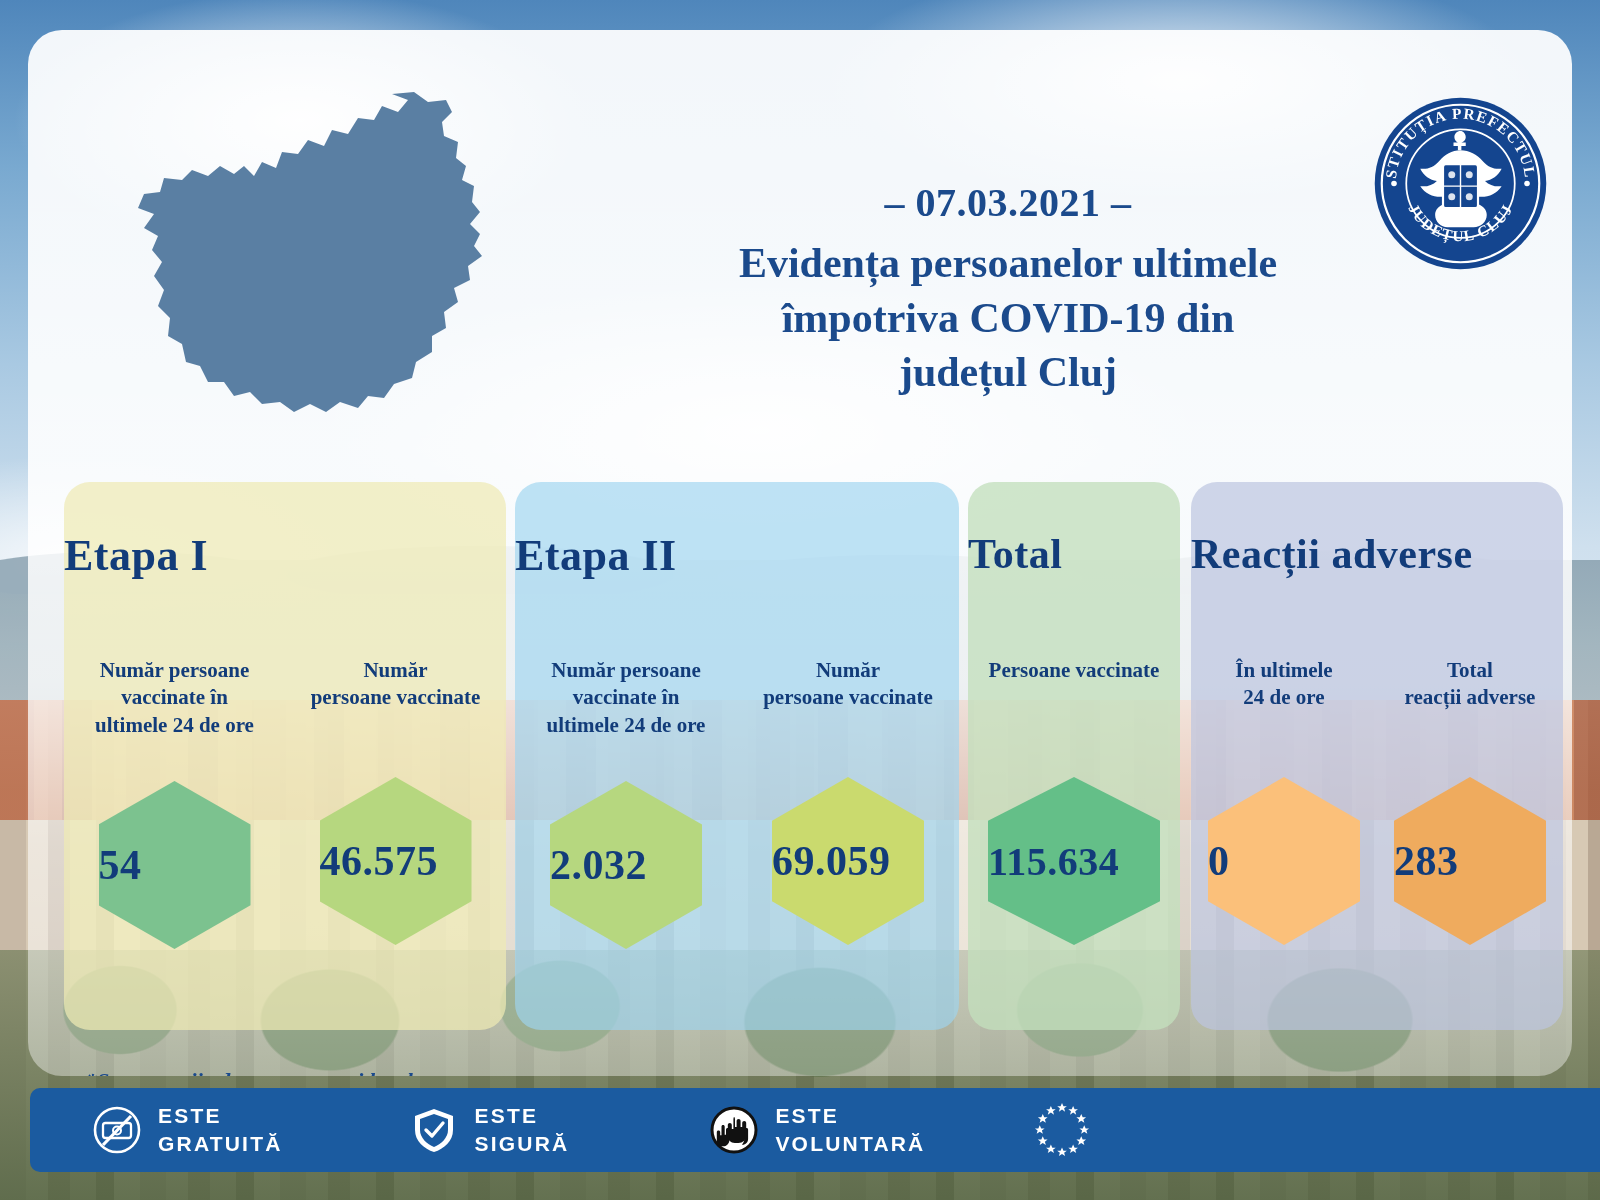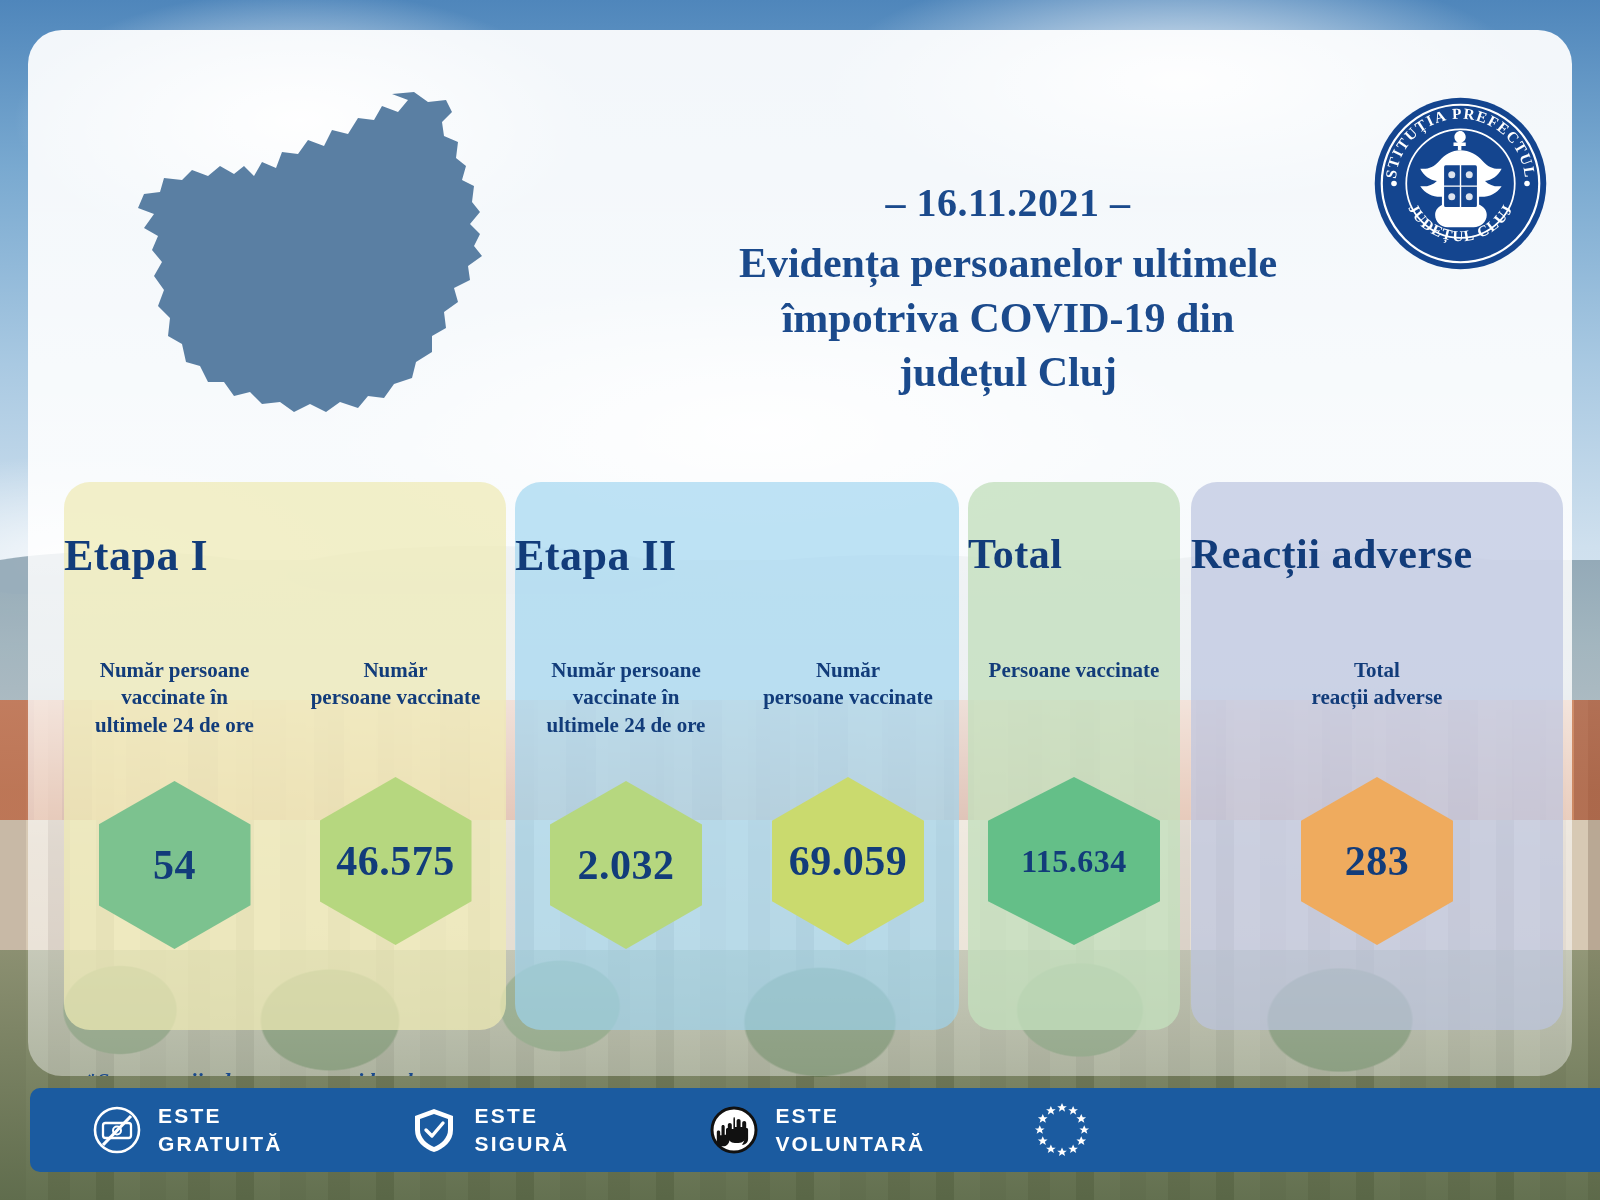--- a/index.html
+++ b/index.html
@@ -99,21 +99,21 @@
     color:#123c7a;font-weight:bold;font-size:44px;letter-spacing:.5px;
   }
   .metrics{position:absolute;left:0;right:0;top:175px;display:flex;}
   .metric{flex:1;text-align:center;position:relative;}
   .metric-label{
     color:#123c7a;font-weight:bold;font-size:21px;line-height:1.3;
     padding:0 8px;min-height:78px;
   }
   .hexwrap{margin-top:42px;display:flex;justify-content:center;}
   .hex{
-    width:152px;height:168px;display:flex;align-items:center;justify-content:center;
+    width:152px;height:168px;display:flex;align-items:center;
     clip-path:polygon(50% 0%,100% 26%,100% 74%,50% 100%,0% 74%,0% 26%);
   }
   .hex span{color:#123c7a;font-weight:bold;font-size:42px;letter-spacing:.5px;}
 
   
   #card-etapa1{left:36px;width:442px;height:548px;}
   #card-etapa2{left:487px;width:444px;height:548px;}
   #card-total{left:940px;width:212px;height:548px;}
   #card-reactii{left:1163px;width:372px;height:548px;}
   #card-total .card-title{font-size:42px;}
@@ -161,21 +161,21 @@
         <path fill="#5a7fa3" d="M312,12 l22,-2 l14,10 l18,-2 l6,12 l-10,10 l2,14 l14,6 l-2,16 l10,8 l-4,14 l12,6
           l-2,16 l8,10 l-10,12 l10,10 l-6,12 l8,10 l-14,10 l2,14 l-16,8 l4,14 l-14,10 l2,16 l-14,8 l0,16 l-16,10
           l-4,16 l-18,6 l-10,14 l-16,-2 l-10,12 l-18,-6 l-14,10 l-16,-8 l-16,8 l-14,-10 l-18,2 l-12,-12 l-16,4
           l-10,-14 l-16,0 l-8,-16 l-14,-4 l-4,-18 l-14,-8 l2,-18 l-12,-12 l6,-16 l-10,-14 l8,-14 l-10,-12 l6,-14
           l-14,-8 l10,-14 l-16,-6 l6,-14 l16,-2 l4,-14 l18,2 l10,-10 l16,6 l12,-10 l14,8 l10,-8 l10,10 l8,-14
           l14,6 l6,-16 l16,2 l10,-14 l16,6 l8,-16 l16,4 l10,-16 l16,2 l8,-14 l16,6 l10,-12 Z"></path>
       </svg>
     </div>
 
     <div class="title-block">
-      <div class="title-date">– 16.11.2021 –</div>
+      <div class="title-date">– 07.03.2021 –</div>
       <div class="title-main">
         <div>Evidența persoanelor ultimele</div>
         <div>împotriva COVID-19 din</div>
         <div>județul Cluj</div>
       </div>
     </div>
 
     <div class="seal">
       <svg viewBox="0 0 200 200" xmlns="http://www.w3.org/2000/svg">
         <defs>
@@ -266,31 +266,40 @@
       </div>
 
       <div class="card" id="card-total">
         <div class="tint" style="background:#c3dfbc;opacity:.78;"></div>
         <div class="card-title">Total</div>
         <div class="metrics">
           <div class="metric">
             <div class="metric-label" style="white-space:pre-line;">Persoane vaccinate</div>
             <div class="hexwrap">
               <div class="hex" style="background:#64bf88;width:172px;">
-                <span style="font-size:32px;">115.634</span>
+                <span style="font-size:40px;">115.634</span>
               </div>
             </div>
           </div>
         </div>
       </div>
 
       <div class="card" id="card-reactii">
         <div class="tint" style="background:#bcc4e0;opacity:.70;"></div>
         <div class="card-title">Reacții adverse</div>
         <div class="metrics">
+          <div class="metric">
+            <div class="metric-label" style="white-space:pre-line;">În ultimele
+24 de ore</div>
+            <div class="hexwrap">
+              <div class="hex" style="background:#fbc07a;">
+                <span>0</span>
+              </div>
+            </div>
+          </div>
           <div class="metric">
             <div class="metric-label" style="white-space:pre-line;">Total
 reacții adverse</div>
             <div class="hexwrap">
               <div class="hex" style="background:#efab5e;">
                 <span>283</span>
               </div>
             </div>
           </div>
         </div>

